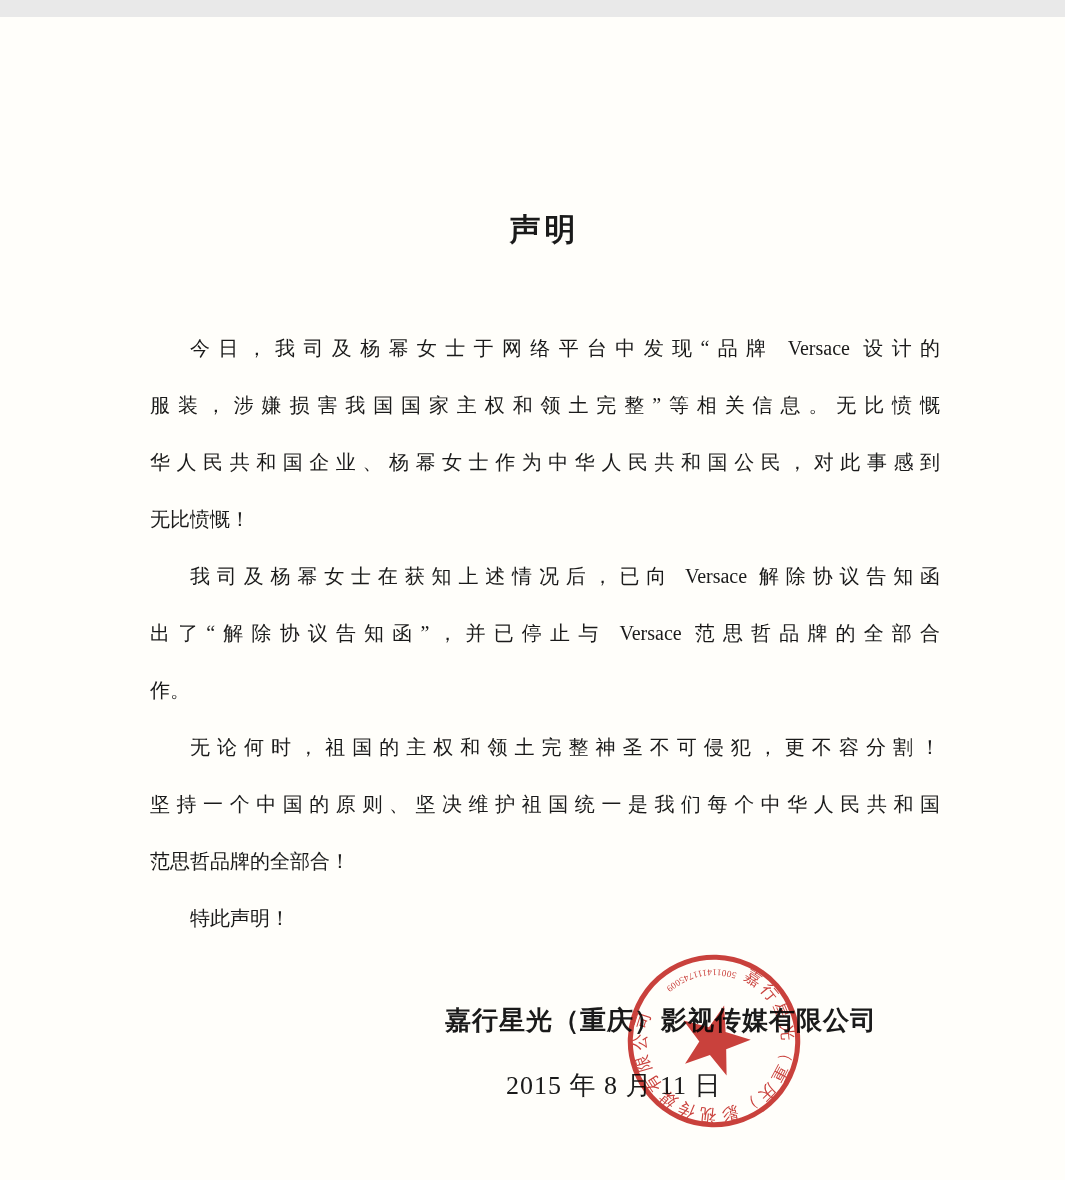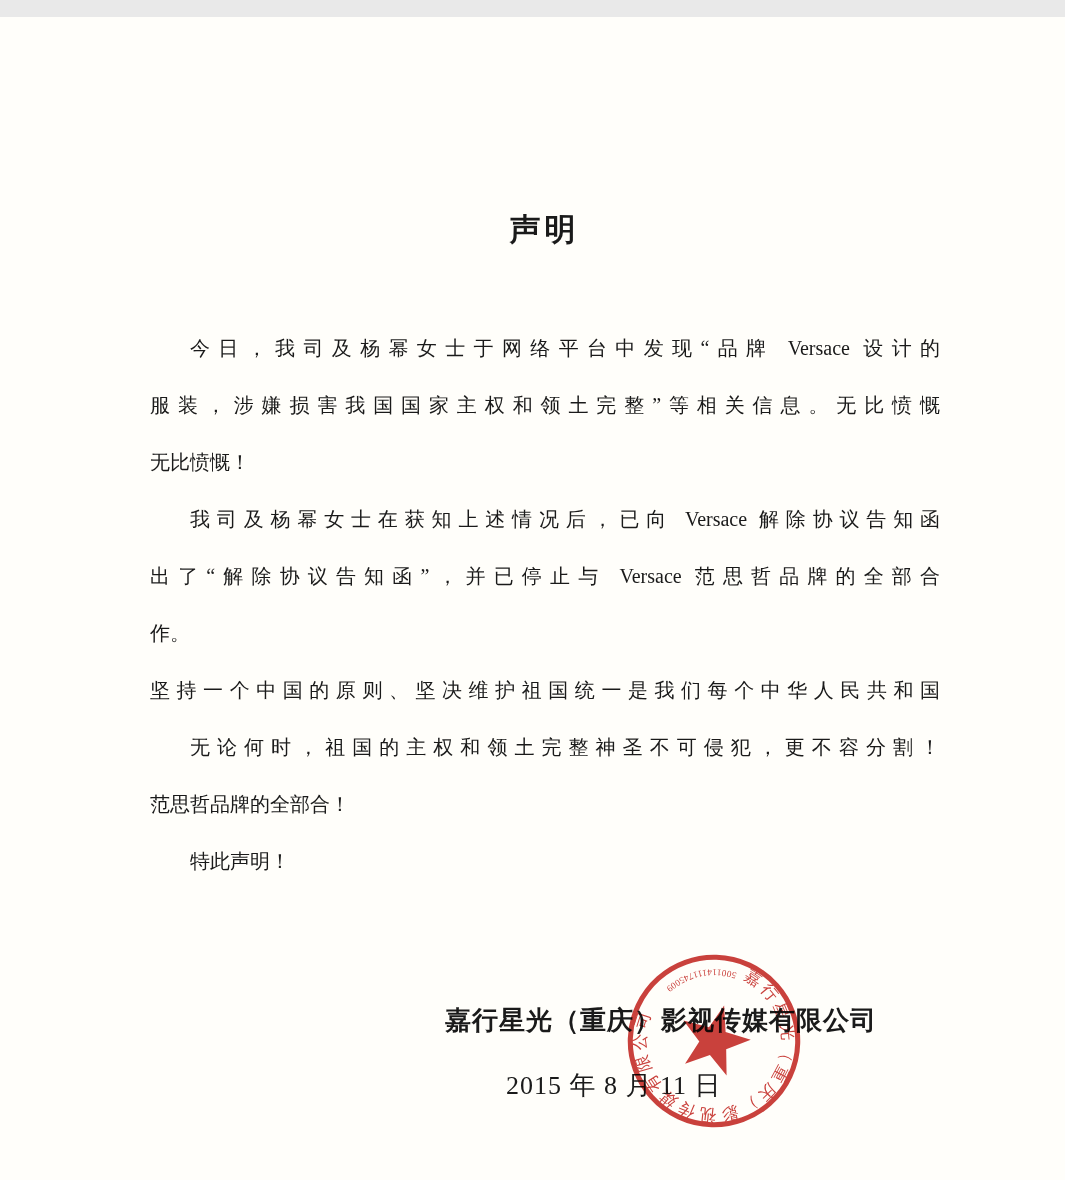--- a/index.html
+++ b/index.html
@@ -65,26 +65,27 @@
 </head>
 <body>
 
 <div class="page">
 
   <div class="title">声明</div>
 
   <div class="body-block" id="body-lines">
       <div class="line indent">今日，我司及杨幂女士于网络平台中发现“品牌 Versace 设计的</div>
       <div class="line">服装，涉嫌损害我国国家主权和领土完整”等相关信息。无比愤慨</div>
+      <div class="line">华人民共和国企业、杨幂女士作为中华人民共和国公民，对此事感到</div>
       <div class="line last">无比愤慨！</div>
       <div class="line indent">我司及杨幂女士在获知上述情况后，已向 Versace 解除协议告知函</div>
       <div class="line">出了“解除协议告知函”，并已停止与 Versace 范思哲品牌的全部合</div>
       <div class="line last">作。</div>
+      <div class="line indent">无论何时，祖国的主权和领土完整神圣不可侵犯，更不容分割！</div>
       <div class="line">坚持一个中国的原则、坚决维护祖国统一是我们每个中华人民共和国</div>
-      <div class="line indent">无论何时，祖国的主权和领土完整神圣不可侵犯，更不容分割！</div>
       <div class="line last">范思哲品牌的全部合！</div>
       <div class="line indent last">特此声明！</div>
     </div>
 
   <div class="sig-company">嘉行星光（重庆）影视传媒有限公司</div>
 
   <div class="sig-date">2015 年 8 月 11 日</div>
 
   <svg class="seal" viewBox="0 0 200 200" aria-hidden="true">
     <defs>

